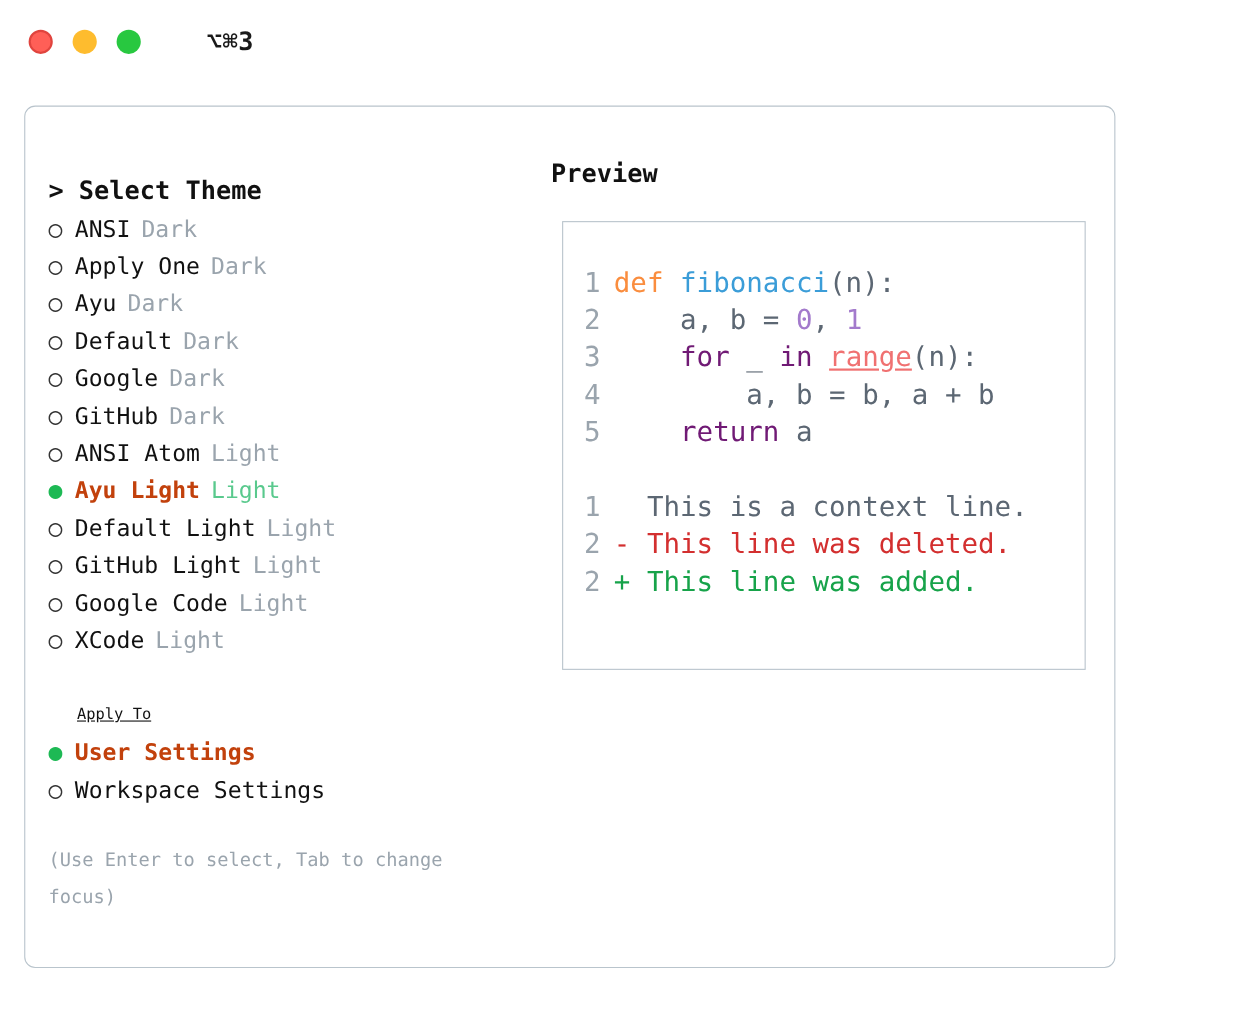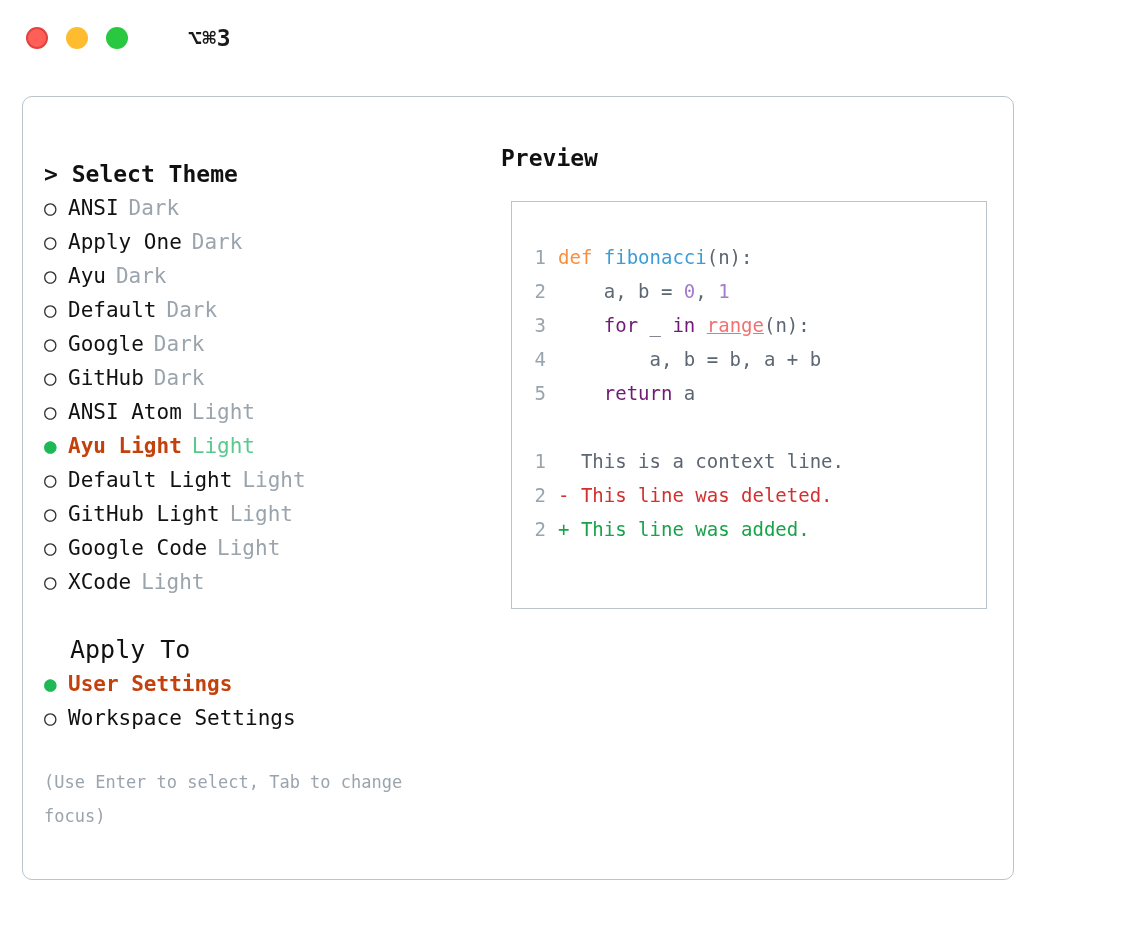--- a/index.html
+++ b/index.html
@@ -111,25 +111,26 @@
   }
   .kind {
     color: #9aa4ad;
     margin-left: 10px;
   }
   .kind.sel {
     color: #59c98d;
   }
   .spacer-block { height: 34px; }
   .apply-title {
-    font-size: 25px;
+    font-size: 14px;
     color: #111111;
     line-height: 34px;
     padding-left: 26px;
     white-space: pre;
+    text-decoration: underline;
   }
   .hint {
     margin-top: 30px;
     font-size: 17px;
     color: #9aa4ad;
     line-height: 34px;
     width: 420px;
     white-space: pre-wrap;
   }
   .preview-box {
@@ -139,21 +140,21 @@
     width: 476px;
     height: 408px;
     border: 1px solid #b9c4cc;
     box-sizing: border-box;
     background: #ffffff;
   }
   .code {
     position: absolute;
     left: 12px;
     top: 38px;
-    font-size: 19px;
+    font-size: 25px;
     line-height: 34px;
     white-space: pre;
   }
   .code .ln {
     color: #9aa4ad;
     display: inline-block;
     width: 22px;
     text-align: right;
     margin-right: 12px;
   }

